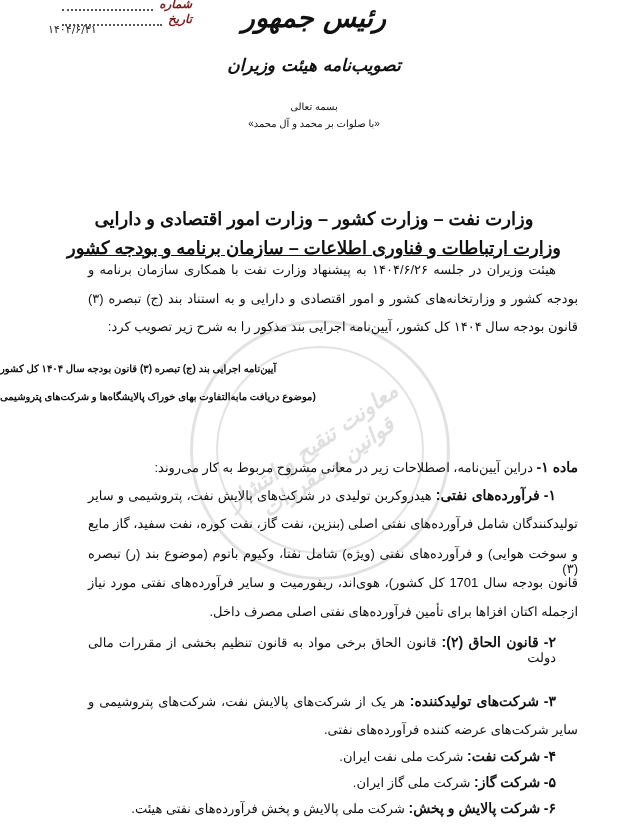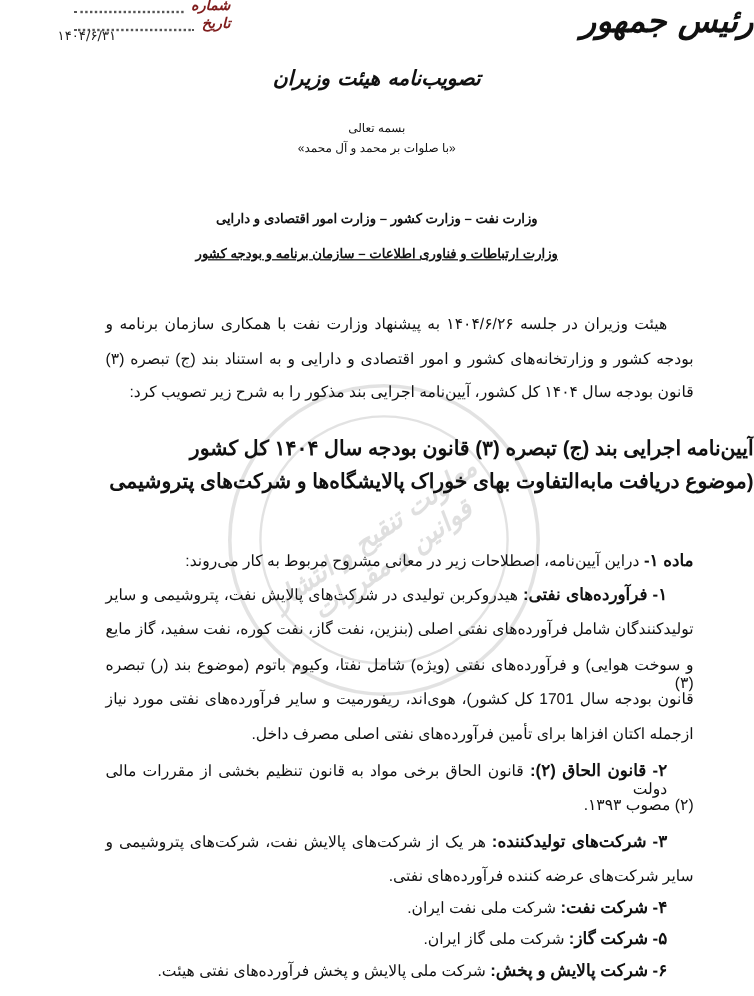--- a/index.html
+++ b/index.html
@@ -7,33 +7,33 @@
   .page { position:absolute; inset:0; direction:rtl; }
 
   
   .meta { position:absolute; left:62px; top:0; direction:rtl; font-family:"DejaVu Serif", serif; font-size:12px; color:#7f1d1d; }
   .meta-row { position:absolute; left:0; width:130px; display:flex; align-items:flex-end; gap:6px; direction:rtl; }
   .meta-label { font-style:italic; font-weight:bold; font-size:12px; }
   .meta-dots { flex:1; border-bottom:2px dotted #555; height:8px; }
   .meta-date { position:absolute; left:48px; top:23px; font-size:11px; letter-spacing:2px; direction:ltr; font-family:"DejaVu Sans", sans-serif; color:#222; }
 
   
-  .title-main { position:absolute; left:0; width:628px; top:2px; font-family:"DejaVu Serif", serif; font-style:italic; font-weight:bold; font-size:27px; letter-spacing:-1px; }
+  .title-main { position:absolute; left:0; width:628px; top:2px; text-align:center; font-family:"DejaVu Serif", serif; font-style:italic; font-weight:bold; font-size:27px; letter-spacing:-1px; }
   .title-sub { position:absolute; left:0; width:628px; top:55px; text-align:center; font-family:"DejaVu Serif", serif; font-style:italic; font-weight:bold; font-size:17px; }
 
   .bism1 { position:absolute; left:0; width:628px; top:101px; text-align:center; font-size:10px; font-family:"Liberation Sans", sans-serif; }
   .bism2 { position:absolute; left:0; width:628px; top:118px; text-align:center; font-size:10px; font-family:"Liberation Sans", sans-serif; }
 
-  .rcpt { position:absolute; left:0; width:628px; text-align:center; font-weight:bold; font-size:11px; font-family:"Liberation Sans", sans-serif; }
+  .rcpt { position:absolute; left:0; width:628px; text-align:center; font-weight:bold; font-size:18px; font-family:"Liberation Sans", sans-serif;margin-top:32px; }
 
   .body { position:absolute; right:50px; width:490px; font-family:"Liberation Sans", sans-serif; font-size:13px; text-align:justify; text-align-last:justify; }
   .body.last { text-align-last:right; }
   .body.indent { padding-right:22px; width:468px; }
 
-  .subject { position:absolute; left:0; width:628px; text-align:right; font-weight:bold; font-size:17px; font-family:"Liberation Sans", sans-serif; }
+  .subject { position:absolute; left:0; width:628px; text-align:left; font-weight:bold; font-size:10px; font-family:"Liberation Sans", sans-serif; }
 
   b.term { font-weight:bold; font-size:14px; }
 
   .watermark { position:absolute; left:190px; top:320px; width:260px; height:260px; border-radius:50%; opacity:0.18; pointer-events:none; }
   .watermark .ring { position:absolute; inset:0; border:3px solid #666; border-radius:50%; }
   .watermark .ring2 { position:absolute; inset:26px; border:2px solid #666; border-radius:50%; }
   .watermark .wm-text { position:absolute; left:20px; top:110px; width:220px; text-align:center; font-size:22px; font-weight:bold; color:#555; transform:rotate(-35deg); font-family:"DejaVu Serif", serif; font-style:italic; }
 </style>
 </head>
 <body>
@@ -87,21 +87,20 @@
   <div class="body" style="top:516px;">تولیدکنندگان شامل فرآورده‌های نفتی اصلی (بنزین، نفت گاز، نفت کوره، نفت سفید، گاز مایع</div>
   <div class="body" style="top:546px;">و سوخت هوایی) و فرآورده‌های نفتی (ویژه) شامل نفتا، وکیوم باتوم (موضوع بند (ر) تبصره (۳)</div>
   <div class="body" style="top:575px;">قانون بودجه سال 1701 کل کشور)، هوی‌اند، ریفورمیت و سایر فرآورده‌های نفتی مورد نیاز</div>
   <div class="body last" style="top:604px;">ازجمله اکتان افزاها برای تأمین فرآورده‌های نفتی اصلی مصرف داخل.</div>
 
   <div class="body indent" style="top:634px;">
     <b class="term">۲-</b>
     <b class="term">قانون الحاق (۲):</b>
     <span>قانون الحاق برخی مواد به قانون تنظیم بخشی از مقررات مالی دولت</span>
   </div>
-  <div class="body last" style="top:663px;">(۲) مصوب ۱۳۹۳.</div>
 
   <div class="body indent" style="top:693px;">
     <b class="term">۳-</b>
     <b class="term">شرکت‌های تولیدکننده:</b>
     <span>هر یک از شرکت‌های پالایش نفت، شرکت‌های پتروشیمی و</span>
   </div>
   <div class="body last" style="top:722px;">سایر شرکت‌های عرضه کننده فرآورده‌های نفتی.</div>
 
   <div class="body last indent" style="top:748px;">
     <b class="term">۴-</b>

